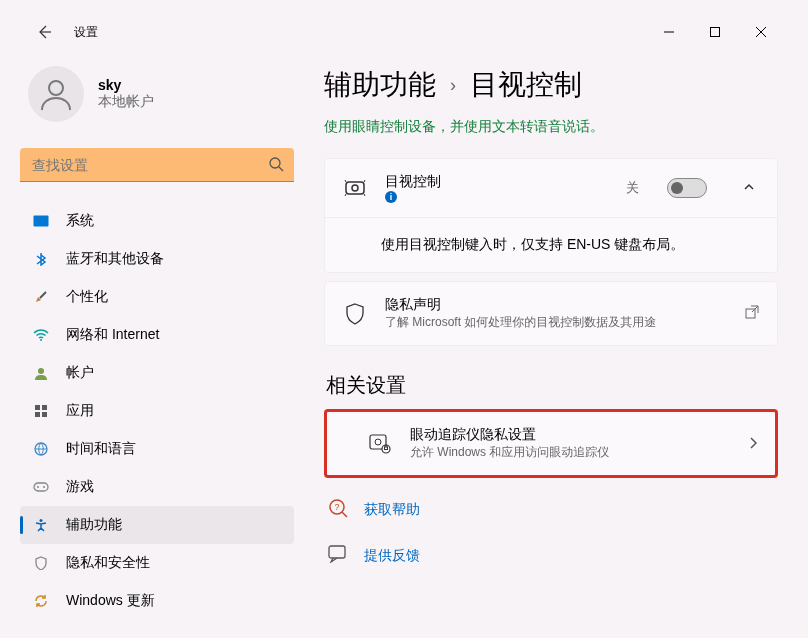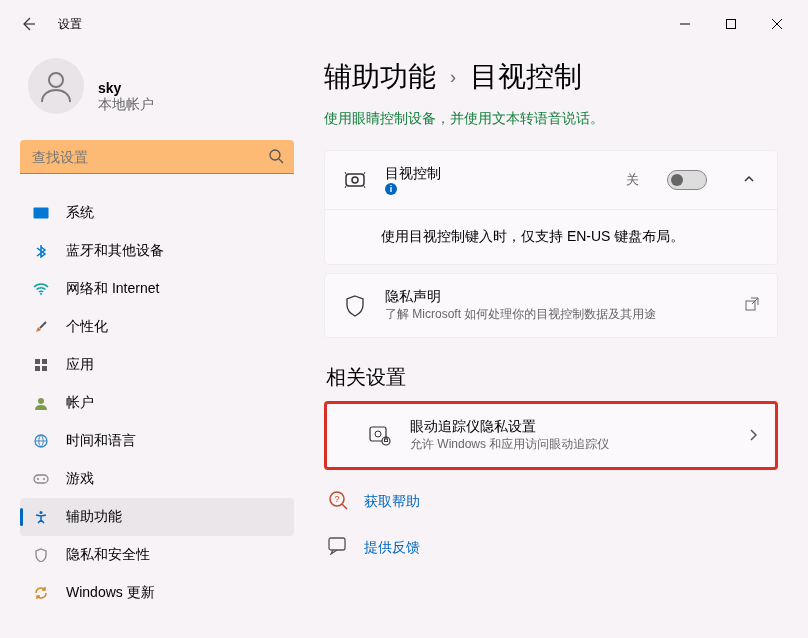--- a/index.html
+++ b/index.html
@@ -1,27 +1,27 @@
 <!DOCTYPE html>
 <html><head>
 <meta charset="utf-8">
 <style>
 * { box-sizing: border-box; margin: 0; padding: 0; }
 body { font-family: "Segoe UI", "Microsoft YaHei", sans-serif; background: #f7f3f7; width: 808px; height: 638px; overflow: hidden; position: relative; }
 
-.titlebar { height: 48px; display: flex; align-items: center; padding: 0 8px; }
+.titlebar { height: 48px; display: flex; align-items: center; padding: 0 24px; margin-top: 8px; }
 .back-btn { width: 40px; height: 40px; display: flex; align-items: center; justify-content: center; cursor: pointer; }
 .title { font-size: 12px; margin-left: 10px; }
 .win-controls { margin-left: auto; display: flex; }
 .win-btn { width: 46px; height: 32px; display: flex; align-items: center; justify-content: center; cursor: pointer; }
 
 .content { display: flex; height: calc(100% - 48px); }
 
 .sidebar { width: 310px; padding: 0 16px 0 20px; flex-shrink: 0; }
-.profile { display: flex; align-items: flex-end; padding: 10px 8px 26px 8px; gap: 14px; }
+.profile { display: flex; align-items: center; padding: 10px 8px 26px 8px; gap: 14px; }
 .avatar { width: 56px; height: 56px; border-radius: 50%; background: #e8e4e8; display: flex; align-items: center; justify-content: center; }
 .profile-text .name { font-size: 14px; font-weight: 600; }
 .profile-text .sub { font-size: 14px; color: #666; }
 
 .search { position: relative; margin-bottom: 20px; }
 .search input { width: 100%; height: 34px; border: none; border-bottom: 1px solid #888; background: #fdba74; padding: 0 36px 0 12px; font-size: 14px; outline: none; border-radius: 4px 4px 0 0; }
 .search .search-icon-wrap { position: absolute; right: 10px; top: 8px; }
 
 .nav { list-style: none; }
 .nav-item { display: flex; align-items: center; height: 38px; padding: 0 12px; border-radius: 4px; cursor: pointer; gap: 16px; font-size: 14px; }
@@ -129,55 +129,55 @@
       <li class="nav-item">
         <span class="nav-icon">
             <svg width="14" height="14" viewBox="0 0 14 14">
               <path d="M7 1v12l4-3-8-6m0 8l8-6-4-3" stroke="#0078d4" stroke-width="1.5" fill="none"></path>
             </svg>
           </span>
         <span>蓝牙和其他设备</span>
       </li>
       <li class="nav-item">
         <span class="nav-icon">
+            <svg width="14" height="14" viewBox="0 0 14 14">
+              <path d="M2 12l2-5 3 3-5 2z" fill="#c77b3a"></path>
+              <line x1="6" y1="8" x2="12" y2="2" stroke="#555" stroke-width="2"></line>
+            </svg>
+          </span>
+        <span>个性化</span>
+      </li>
+      <li class="nav-item">
+        <span class="nav-icon">
             <svg width="16" height="12" viewBox="0 0 16 12">
               <path d="M1 4c4-4 10-4 14 0M3.5 6.5c2.5-2.5 6.5-2.5 9 0M6 9c1-1 3-1 4 0" stroke="#0aa3a3" stroke-width="1.5" fill="none"></path>
               <circle cx="8" cy="11" r="1" fill="#0aa3a3"></circle>
             </svg>
           </span>
         <span>网络和 Internet</span>
       </li>
       <li class="nav-item">
         <span class="nav-icon">
             <svg width="14" height="14" viewBox="0 0 14 14">
-              <path d="M2 12l2-5 3 3-5 2z" fill="#c77b3a"></path>
-              <line x1="6" y1="8" x2="12" y2="2" stroke="#555" stroke-width="2"></line>
-            </svg>
-          </span>
-        <span>个性化</span>
+              <circle cx="7" cy="5" r="3" fill="#7a9e4a"></circle>
+              <path d="M1 14c0-4 3-5 6-5s6 1 6 5" fill="#7a9e4a"></path>
+            </svg>
+          </span>
+        <span>帐户</span>
       </li>
       <li class="nav-item">
         <span class="nav-icon">
             <svg width="14" height="14" viewBox="0 0 14 14">
               <rect x="1" y="1" width="5" height="5" fill="#5a5a5a"></rect>
               <rect x="8" y="1" width="5" height="5" fill="#5a5a5a"></rect>
               <rect x="1" y="8" width="5" height="5" fill="#5a5a5a"></rect>
               <rect x="8" y="8" width="5" height="5" fill="#5a5a5a"></rect>
             </svg>
           </span>
         <span>应用</span>
-      </li>
-      <li class="nav-item">
-        <span class="nav-icon">
-            <svg width="14" height="14" viewBox="0 0 14 14">
-              <circle cx="7" cy="5" r="3" fill="#7a9e4a"></circle>
-              <path d="M1 14c0-4 3-5 6-5s6 1 6 5" fill="#7a9e4a"></path>
-            </svg>
-          </span>
-        <span>帐户</span>
       </li>
       <li class="nav-item">
         <span class="nav-icon">
             <svg width="14" height="14" viewBox="0 0 14 14">
               <circle cx="7" cy="7" r="6" stroke="#3a8ac7" fill="none" stroke-width="1.3"></circle>
               <path d="M1 7h12M7 1c3 3 3 9 0 12M7 1c-3 3-3 9 0 12" stroke="#3a8ac7" fill="none"></path>
             </svg>
           </span>
         <span>时间和语言</span>
       </li>

